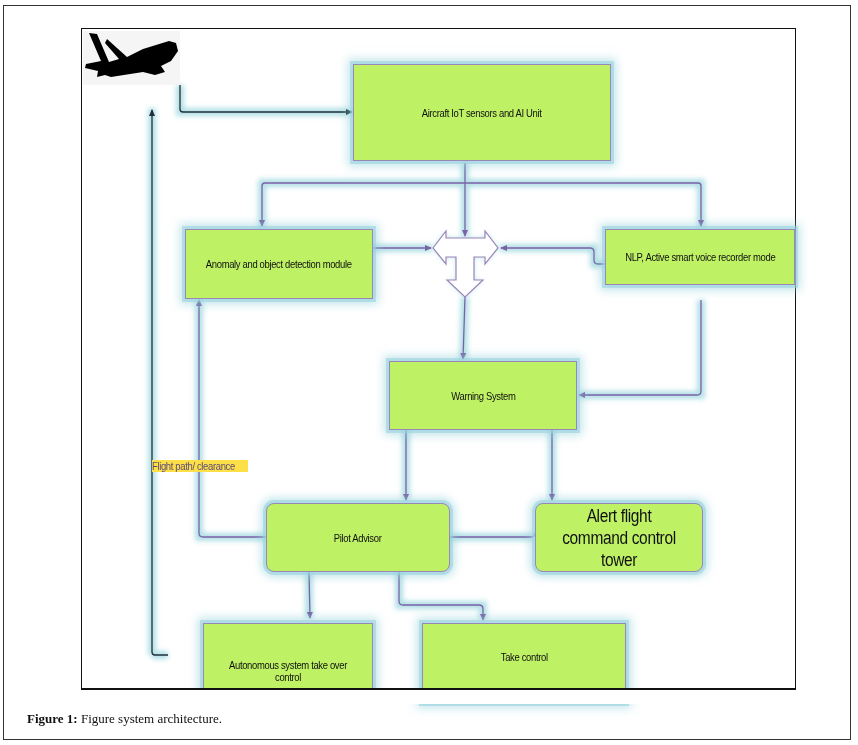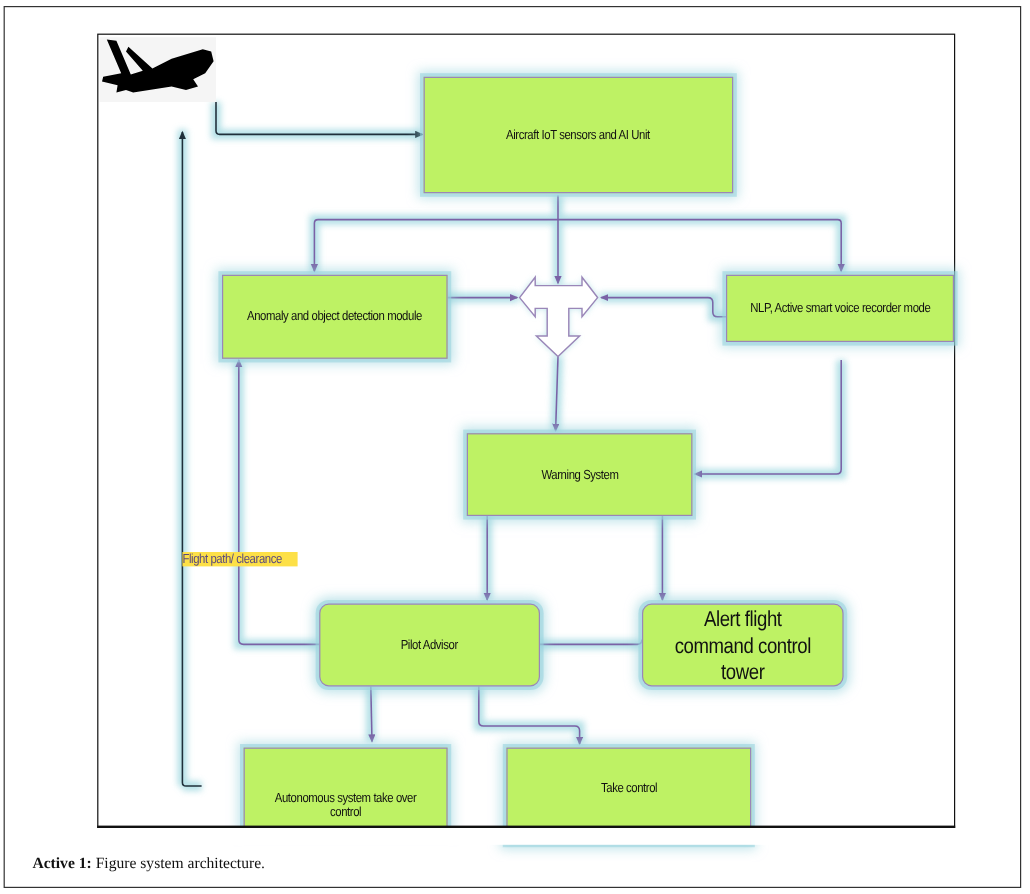--- a/index.html
+++ b/index.html
@@ -122,14 +122,14 @@
 </div>
 
 <div class="edge-label" style="left:152px;top:460px;">
   <span>Flight path/ clearance</span>
 </div>
 
 <div style="position:absolute;left:82px;top:690px;width:713px;height:14px;background:#fff;"></div>
 <div style="position:absolute;left:81px;top:688px;width:715px;height:1.5px;background:#111;"></div>
 
 <div class="caption">
-  <b>Active 1:</b><span> Figure system architecture.</span>
+  <b>Figure 1:</b><span> Figure system architecture.</span>
 </div>
 
 </body></html>

